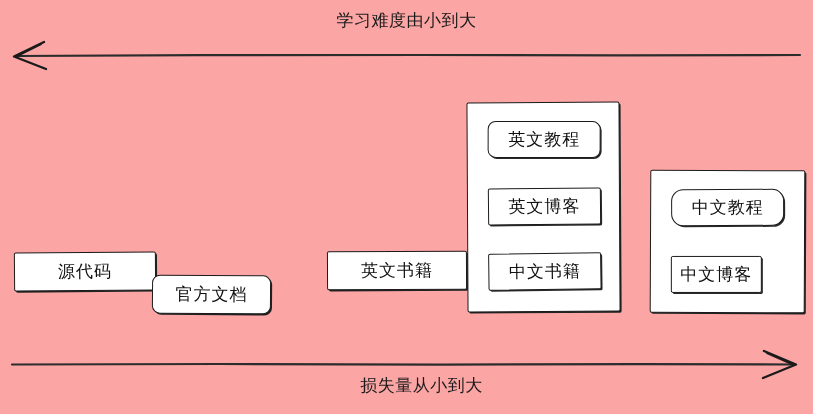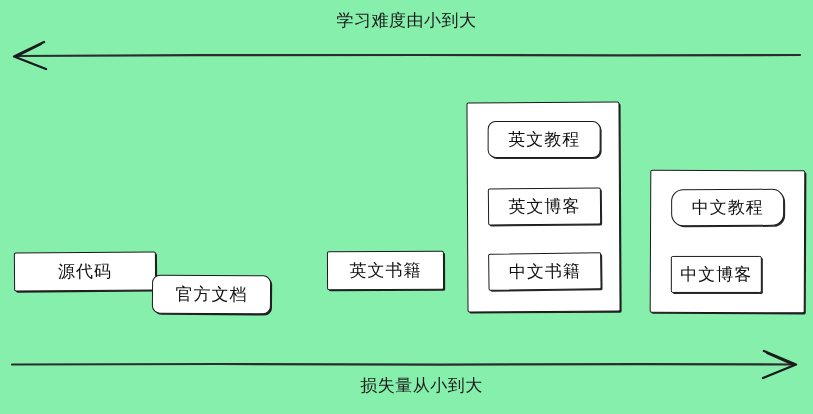--- a/index.html
+++ b/index.html
@@ -7,21 +7,21 @@
     padding: 0;
     background: #ffffff;
   }
   body {
     font-family: "Liberation Sans", "DejaVu Sans", sans-serif;
   }
   #canvas {
     position: relative;
     width: 813px;
     height: 414px;
-    background: #86efac;
+    background: #fca5a5;
     overflow: hidden;
   }
 
   
   .axis-label {
     position: absolute;
     font-size: 17px;
     line-height: 1;
     color: #1a1a1a;
     letter-spacing: 0.5px;
@@ -97,21 +97,21 @@
   </svg>
 
   <div class="node skew-a" style="left:14px; top:252px; width:142px; height:39px;">
     <span>源代码</span>
   </div>
 
   <div class="node skew-b" style="left:152px; top:251px; width:119px; height:39px;margin-top:24px;">
     <span>官方文档</span>
   </div>
 
-  <div class="node skew-c" style="left:327px; top:251px; width:117px; height:39px;">
+  <div class="node skew-c" style="left:327px; top:251px; width:140px; height:39px;">
     <span>英文书籍</span>
   </div>
 
   <div class="group-box skew-a" style="left:467px; top:102px; width:153px; height:210px;">
     <div class="node skew-b" style="left:20px; top:18px; width:113px; height:37px;">
       <span>英文教程</span>
     </div>
     <div class="node skew-c" style="left:20px; top:85px; width:113px; height:37px;">
       <span>英文博客</span>
     </div>

